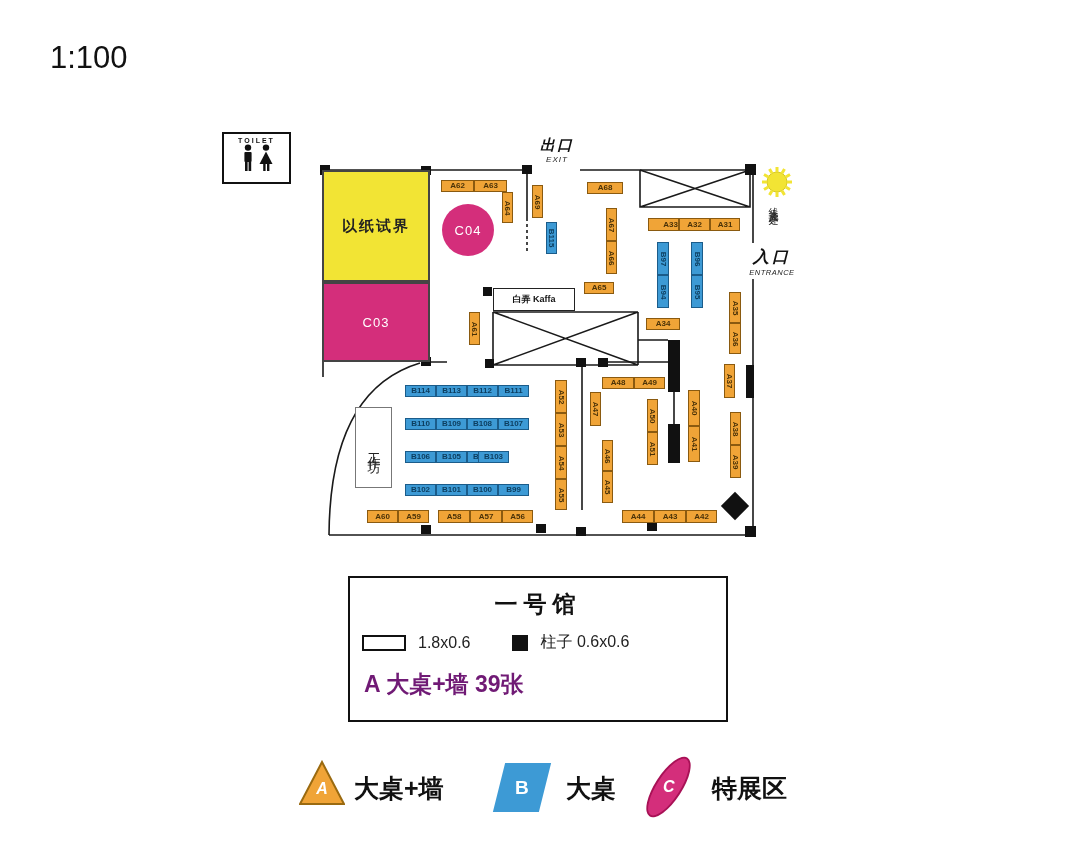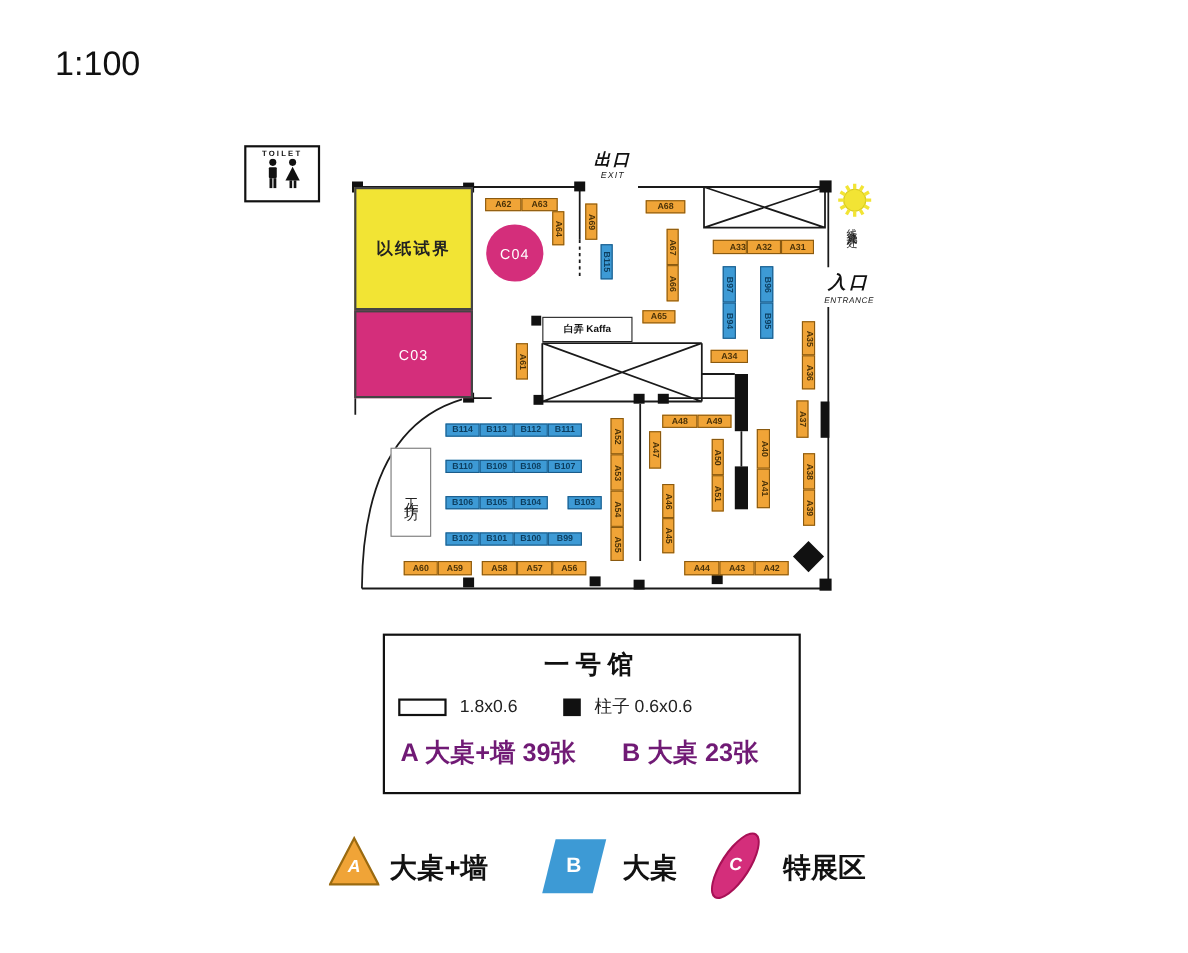--- a/index.html
+++ b/index.html
@@ -324,21 +324,21 @@
       </div>
       <div class="booth bb h" style="left: 405px; top: 451px; width: 31px; height: 12px;">
         <span>B106</span>
       </div>
       <div class="booth bb h" style="left: 436px; top: 451px; width: 31px; height: 12px;">
         <span>B105</span>
       </div>
       <div class="booth bb h" style="left: 467px; top: 451px; width: 31px; height: 12px;">
         <span>B104</span>
       </div>
-      <div class="booth bb h" style="left: 516px; top: 451px; width: 31px; height: 12px;">
+      <div class="booth bb h" style="left: 478px; top: 451px; width: 31px; height: 12px;">
         <span>B103</span>
       </div>
       <div class="booth bb h" style="left: 405px; top: 484px; width: 31px; height: 12px;">
         <span>B102</span>
       </div>
       <div class="booth bb h" style="left: 436px; top: 484px; width: 31px; height: 12px;">
         <span>B101</span>
       </div>
       <div class="booth bb h" style="left: 467px; top: 484px; width: 31px; height: 12px;">
         <span>B100</span>
@@ -351,21 +351,20 @@
   <div class="abs" id="legend-box">
     <div class="hall">一号馆</div>
     <div class="row">
       <div class="swatch-rect"></div>
       <div class="txt">1.8x0.6</div>
       <div class="swatch-sq"></div>
       <div class="txt">柱子 0.6x0.6</div>
     </div>
     <div class="stats">
       <span>A 大桌+墙  39张</span>
-      <span>B 大桌  23张</span>
     </div>
   </div>
 
   <div class="abs" id="bl-tri">
     <svg width="46" height="46" viewBox="0 0 46 46">
       <polygon points="23,2 45,44 1,44" fill="var(--aFill)" stroke="#9a6a10" stroke-width="2"></polygon>
     </svg>
     <div class="letter">A</div>
   </div>
   <div class="abs bl-label" style="left:354px;top:772px">大桌+墙</div>

